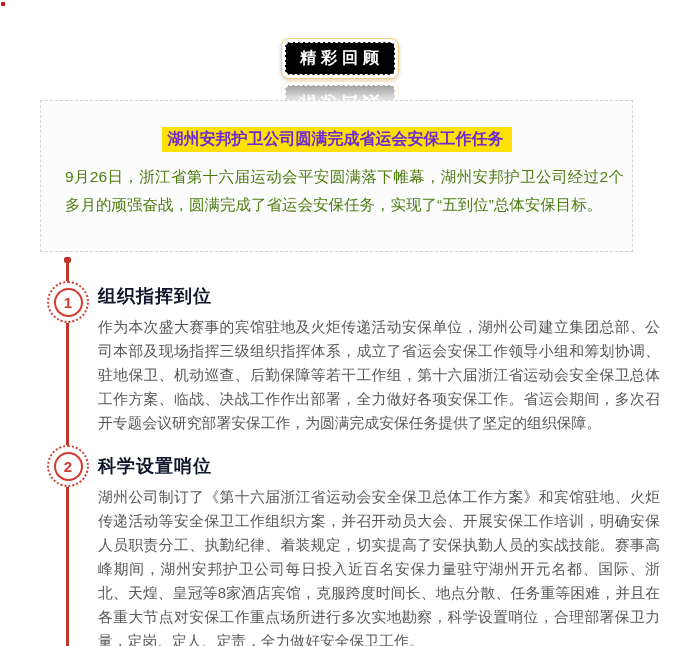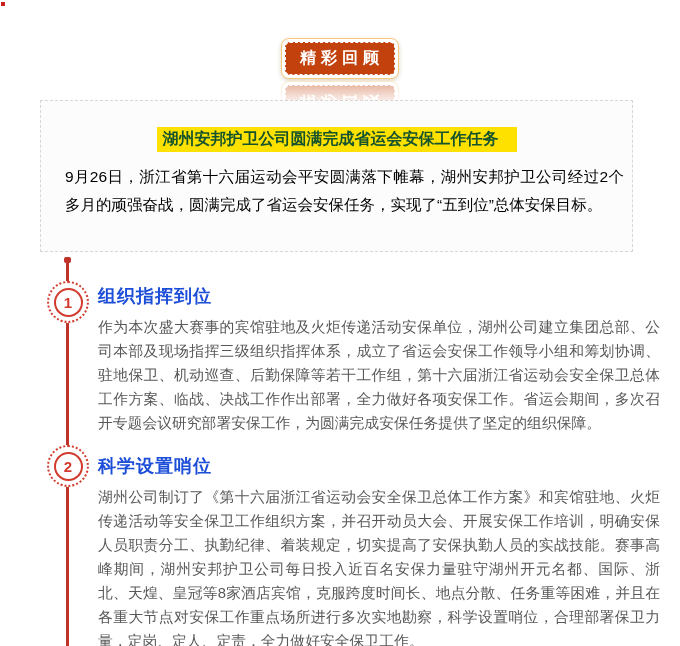--- a/index.html
+++ b/index.html
@@ -18,21 +18,21 @@
   
   .badge-wrap { position:absolute; top:38px; left:0; right:0; display:flex; flex-direction:column; align-items:center; z-index:1; }
   .badge {
     background:#ffffff;
     border:1px solid #f6c77d;
     border-radius:8px;
     padding:3px;
     box-shadow:0 2px 4px rgba(120,90,20,.25);
   }
   .badge-inner {
-    background:#c2410c;
+    background:#000000;
     border:1px dashed #ffffff;
     border-radius:5px;
     padding:5px 10px 5px 14px;
     color:#ffffff;
     font-weight:bold;
     font-size:16px;
     letter-spacing:5px;
     white-space:nowrap;
   }
   .reflection-box { position:relative; height:27px; overflow:hidden; margin-top:2px; }
@@ -45,27 +45,27 @@
   
   .card {
     position:absolute; left:40px; top:100px; width:593px; height:152px;
     background:#fcfcfc;
     border:1px dashed #d6d6d6;
     z-index:2;
   }
   .card-title-row { text-align:center; margin-top:28px; }
   .card-title {
     display:inline;
-    font-size:16px; font-weight:bold; color:#14532d;
+    font-size:16px; font-weight:bold; color:#6d28d9;
     background:#ffe100;
-    padding:3px 18px 5px 6px;
+    padding:3px 8px 5px 6px;
   }
   .card-intro {
     margin:13px 8px 0 24px;
-    font-size:15.5px; line-height:28px; color:#000000;
+    font-size:15.5px; line-height:28px; color:#4d7c0f;
     text-align:justify;
   }
 
   
   .timeline-line { position:absolute; left:66px; top:260px; bottom:0; width:3px; background:#bf332b; z-index:0; }
   .timeline-cap  { position:absolute; left:64px; top:257px; width:7px; height:6px; background:#bf332b; border-radius:2px; z-index:0; }
 
   .node { position:absolute; left:47px; width:42px; height:42px; z-index:3; }
   .node-1 { top:281px; }
   .node-2 { top:445px; }
@@ -80,21 +80,21 @@
     border:2px solid #d23b2e;
     background:#ffffff; color:#d23b2e;
     font-weight:bold; font-size:15px;
     display:flex; align-items:center; justify-content:center;
   }
 
   .section { position:absolute; left:98px; width:562px; z-index:2; }
   .section-1 { top:284px; }
   .section-2 { top:454px; }
   .section-heading {
-    font-size:18px; font-weight:bold; color:#1d4ed8;
+    font-size:18px; font-weight:bold; color:#0f172a;
     margin-bottom:7px; letter-spacing:1px;
   }
   .section-body {
     font-size:14.8px; line-height:24px; color:#595757;
     text-align:justify;
   }
 </style>
 </head>
 <body>
 

